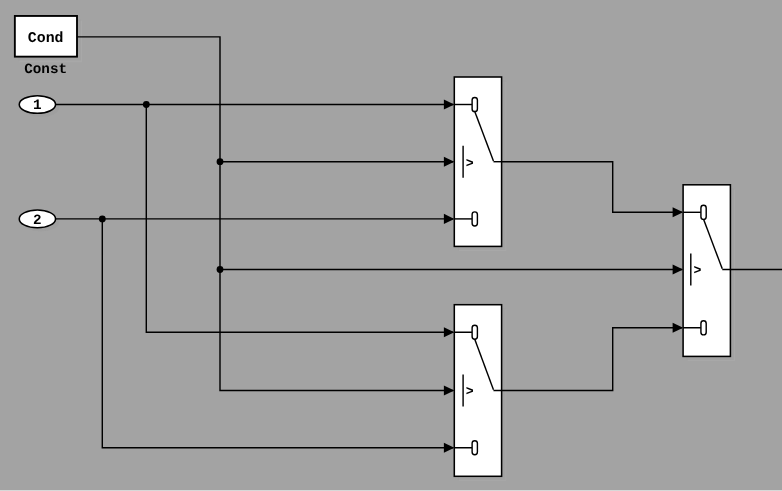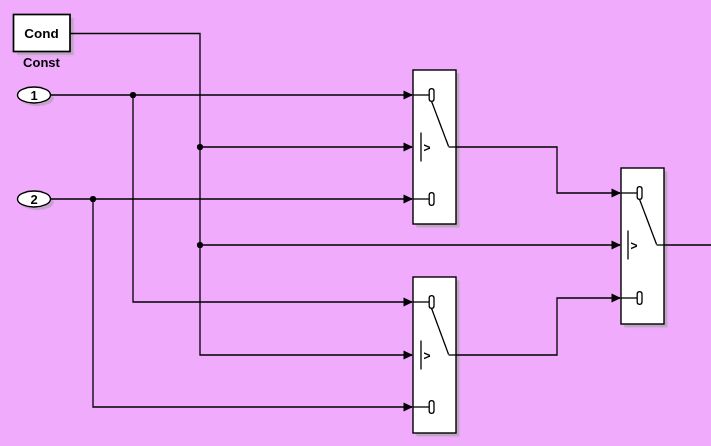--- a/index.html
+++ b/index.html
@@ -1,21 +1,21 @@
 <!DOCTYPE html>
 <html><head>
 <meta charset="utf-8">
 <style>
   html, body { margin: 0; padding: 0; background: #ffffff; }
   .canvas {
     position: relative;
     width: 711px;
     height: 446px;
-    background: #f0abfc;
-    font-family: Liberation Sans, sans-serif;
+    background: #a3a3a3;
+    font-family: Liberation Mono, monospace;
     overflow: hidden;
   }
   svg { display: block; }
   .wire   { stroke: #000000; stroke-width: 1.3; fill: none; }
   .block  { fill: #ffffff; stroke: #000000; stroke-width: 1.4; }
   .block-heavy { fill: #ffffff; stroke: #000000; stroke-width: 1.7; }
   .shadow { fill: #9c9c9c; opacity: 0.50; }
   .shadow2 { fill: #b8b8b8; opacity: 0.25; }
   .glyph  { stroke: #000000; stroke-width: 1.3; fill: none; }
   .capsule { fill: #ffffff; stroke: #000000; stroke-width: 1.3; }

